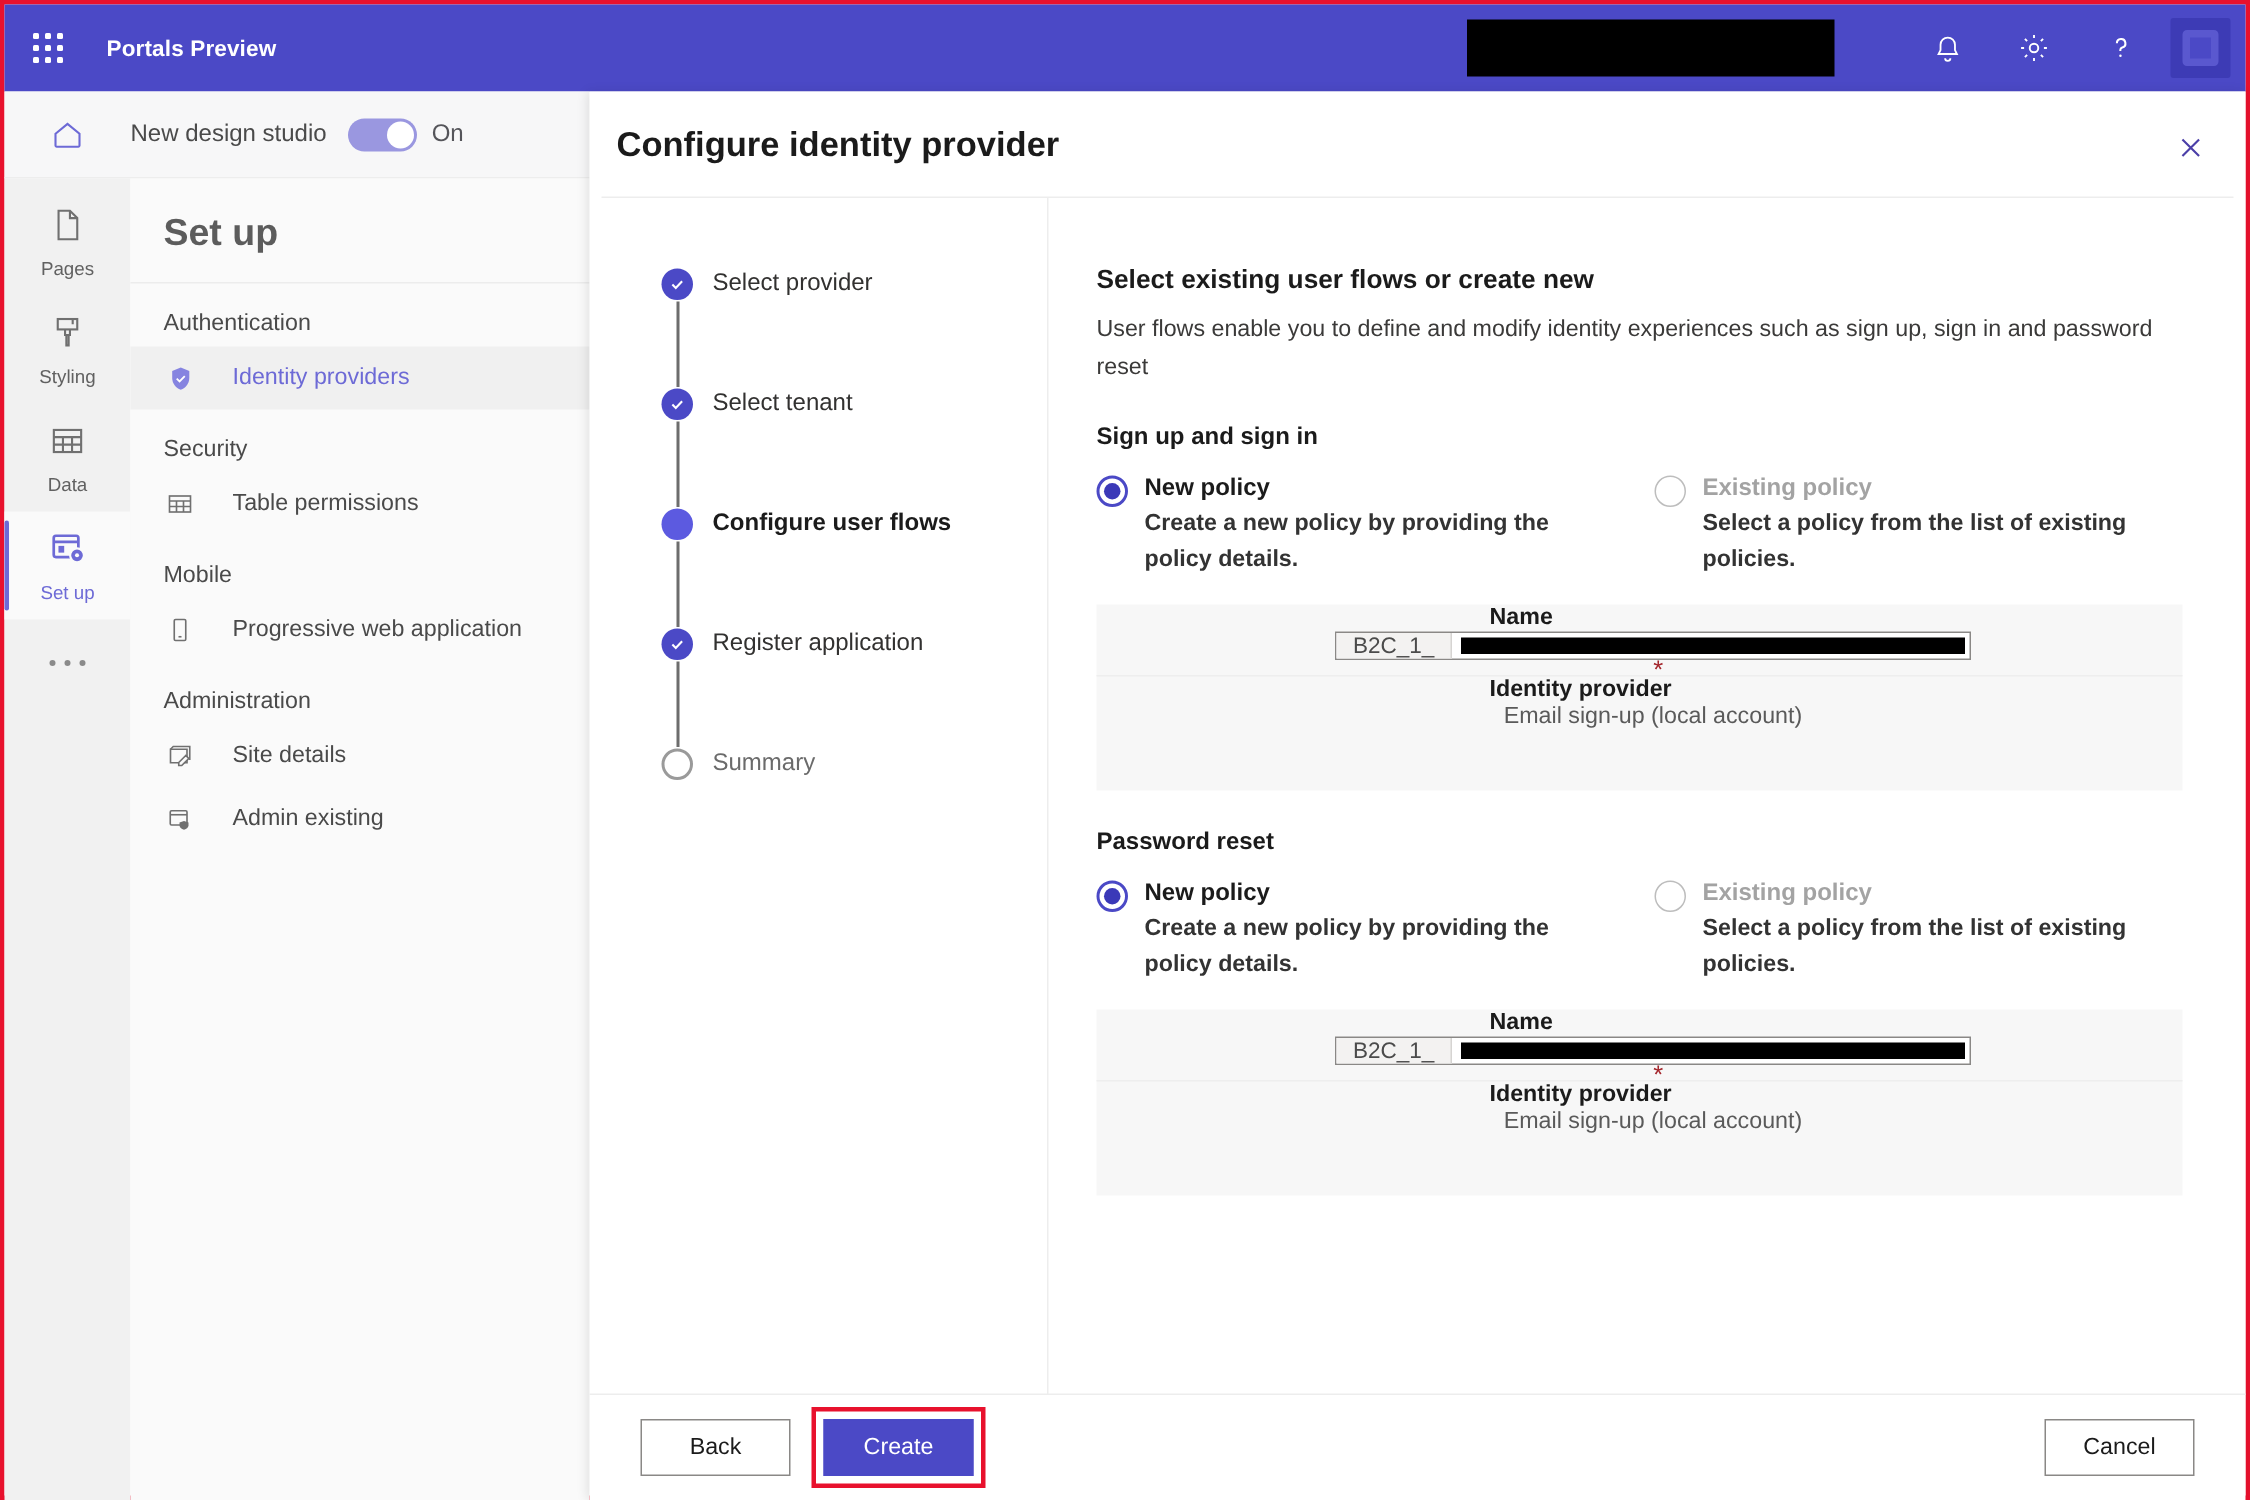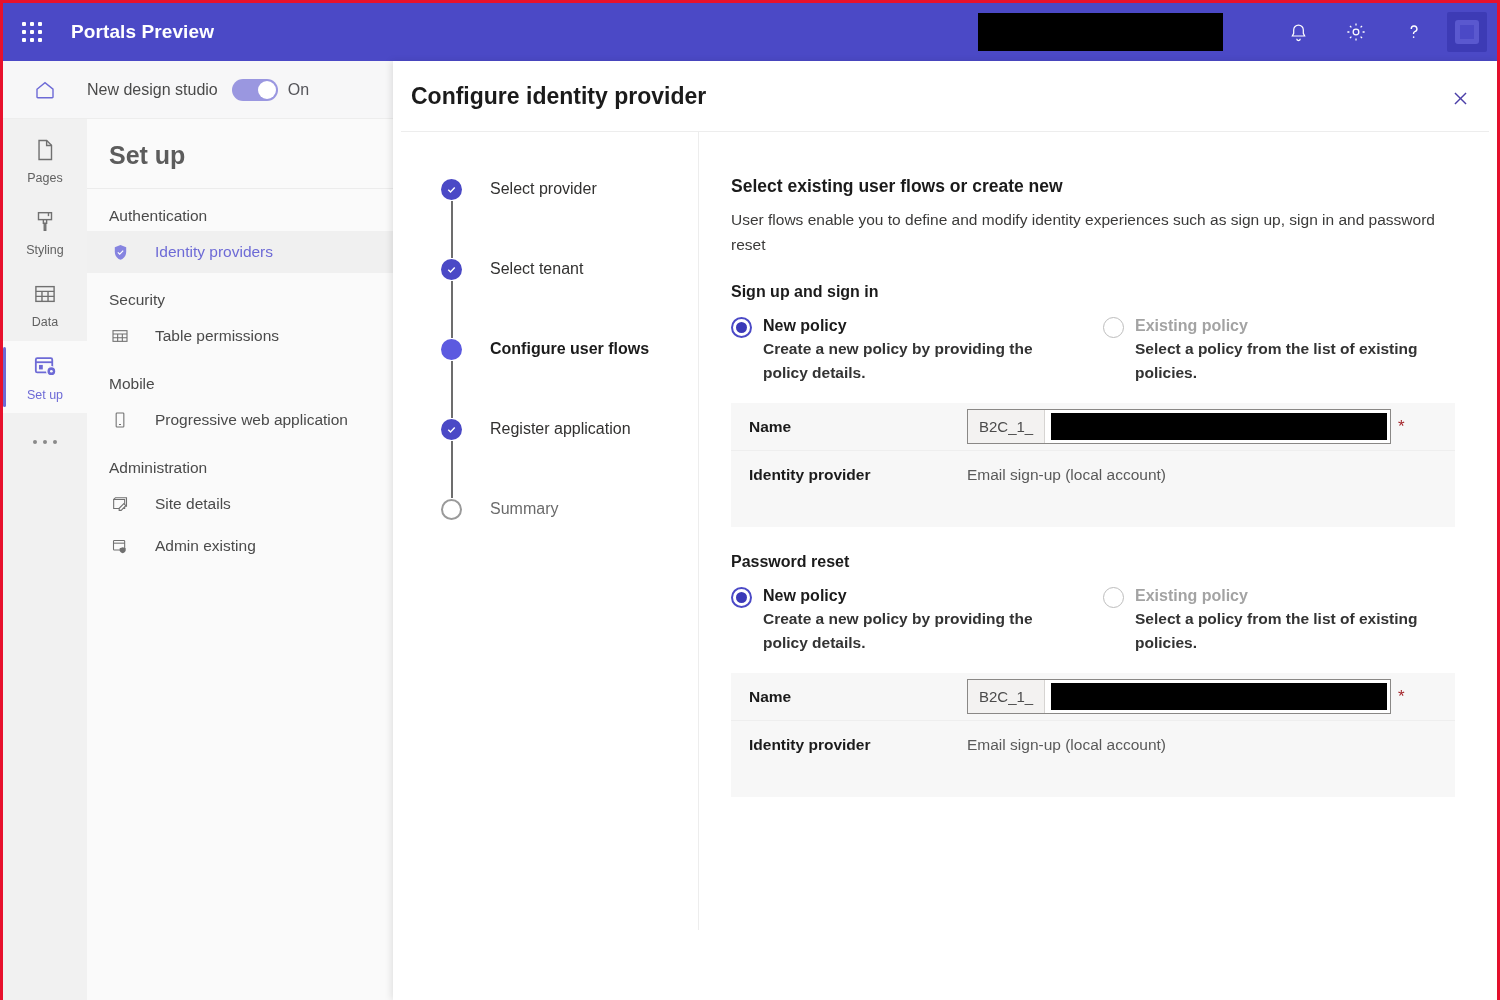--- a/index.html
+++ b/index.html
@@ -30,21 +30,21 @@
     display: grid;
     grid-template-columns: repeat(3, 1fr);
     grid-template-rows: repeat(3, 1fr);
     gap: 4px;
     align-content: center; justify-content: center;
     padding: 3px;
   }
   .waffle i { width: 4px; height: 4px; background: #fff; border-radius: 1px; display: block; }
   .app-title {
     color: #ffffff;
-    font-size: 19px;
+    font-size: 15px;
     font-weight: bold;
     margin-left: 26px;
     letter-spacing: .1px;
   }
   .redact-head {
     position: absolute; left: 975px; top: 10px;
     width: 245px; height: 38px; background: #000;
   }
   .appbar-actions {
     position: absolute; right: 0; top: 0;
@@ -176,21 +176,21 @@
     background: #4b49c6; flex: none; margin-top: 1px;
     display: flex; align-items: center; justify-content: center;
     position: relative; z-index: 2;
   }
   .step-dot.current { background: #5c5ae0; }
   .step-dot.todo { background: #ffffff; border: 2px solid #9a9a9a; }
   .step-line {
     position: absolute; left: 10px; top: 23px;
     width: 2px; height: 57px; background: #6d6d6d; z-index: 1;
   }
-  .step-label { font-size: 16px; color: #323130; margin-left: 28px; line-height: 22px; }
+  .step-label { font-size: 16px; color: #323130; margin-left: 13px; line-height: 22px; }
   .step-label.current { font-weight: bold; color: #1b1b1b; }
   .step-label.todo { color: #6b6b6b; }
 
   .vsep { width: 1px; background: #ededed; height: 798px; }
 
   
   .content { flex: 1; padding: 44px 42px 0 32px; overflow: hidden; }
   .c-h2 { font-size: 17.5px; font-weight: bold; color: #1b1b1b; }
   .c-sub { font-size: 15.5px; color: #3b3a39; margin-top: 10px; line-height: 25px; max-width: 715px; }
   .c-h3 { font-size: 16px; font-weight: bold; color: #1b1b1b; margin-top: 26px; }
@@ -207,21 +207,21 @@
   .radio.off { border: 1.5px solid #bdbdbd; }
   .radio-txt { margin-left: 11px; }
   .radio-title { font-size: 16px; color: #1b1b1b; line-height: 21px; }
   .radio-title.dim { color: #a3a3a3; }
   .radio-desc { font-size: 15.5px; color: #333; line-height: 24px; margin-top: 1px; max-width: 310px; }
 
   .card {
     background: #f7f7f7; margin-top: 18px;
     padding: 0 0 28px 0;
   }
-  .card-row { display: flex; align-items: center; height: 48px; padding-left: 18px; }
+  .card-row { display: flex; align-items: center; height: 48px; padding-left: 18px; flex-direction: column; }
   .card-row.bordered { border-bottom: 1px solid #eeeeee; }
   .card-label { width: 218px; font-size: 15.5px; color: #1b1b1b; font-weight: bold; }
   .card-value { font-size: 15.5px; color: #5a5a5a; }
 
   .name-field {
     display: flex; align-items: stretch;
     width: 424px; height: 35px;
     border: 1px solid #8a8886; background: #fff;
   }
   .name-prefix {
@@ -556,15 +556,23 @@
           </div>
           <div class="card-row">
             <div class="card-label">Identity provider</div>
             <div class="card-value">Email sign-up (local account)</div>
           </div>
         </div>
 
       </div>
     </div>
 
+    <div class="dlg-foot">
+      <div class="btn">Back</div>
+      <div class="create-wrap">
+        <div class="btn btn-primary">Create</div>
+      </div>
+      <div class="spacer"></div>
+      <div class="btn">Cancel</div>
+    </div>
 
   </div>
 </div>
 
 </body></html>

